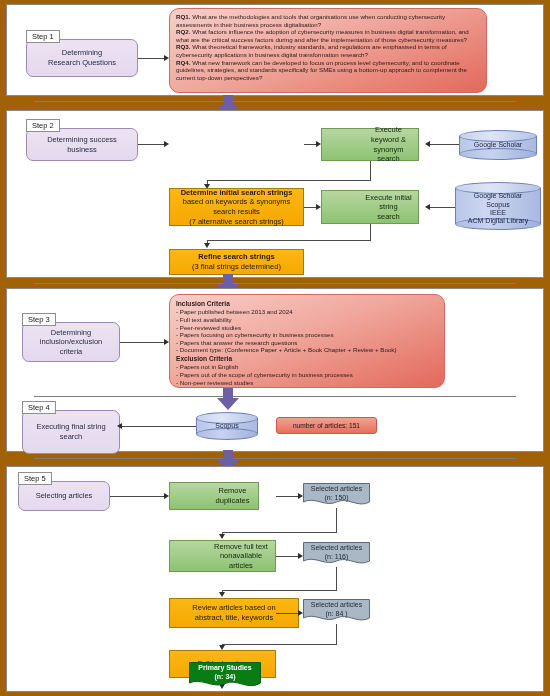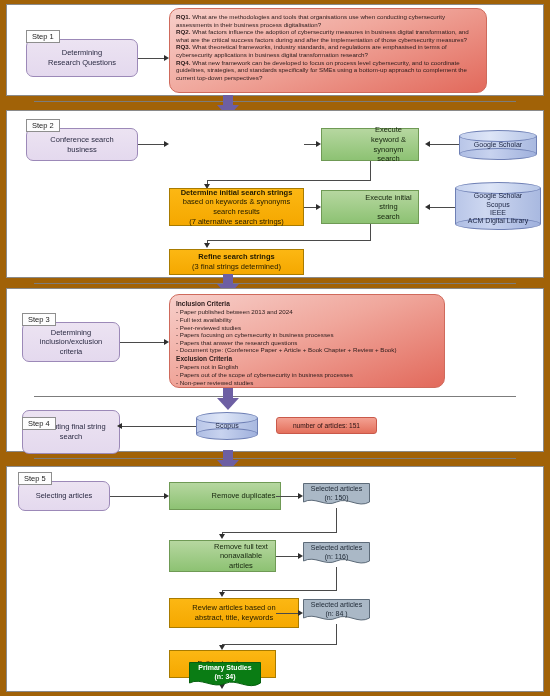--- a/index.html
+++ b/index.html
@@ -159,21 +159,21 @@
   <div class="divider" style="top:101px;"></div>
   <div class="parrow" style="left:217px;top:95px;">
     <div class="stem"></div>
     <div class="head"></div>
   </div>
 
   <div class="panel" id="panel2"></div>
 
   <div class="steptag" style="left:26px;top:119px;">Step 2</div>
   <div class="node lav" style="left:26px;top:128px;width:112px;height:33px;flex-direction:column;">
-    <span>Conference search</span>
+    <span>Determining success</span>
     <span>business</span>
   </div>
   <div class="ln-h" style="left:138px;top:144px;width:28px;"></div>
   <div class="ar r" style="left:164px;top:140.5px;"></div>
 
 
   <div class="ln-h" style="left:304px;top:144px;width:14px;"></div>
   <div class="ar r" style="left:316px;top:140.5px;"></div>
 
   <div class="node grn" style="left:321px;top:128px;width:98px;height:33px;flex-direction:column;">
@@ -265,21 +265,21 @@
     <span class="ln">- Papers out of the scope of cybersecurity in business processes</span>
     <span class="ln">- Non-peer reviewed studies</span>
   </div>
 
   <div class="divider" style="top:396px;"></div>
   <div class="parrow" style="left:217px;top:388px;">
     <div class="stem"></div>
     <div class="head"></div>
   </div>
 
-  <div class="steptag" style="left:22px;top:417px;">Step 4</div>
+  <div class="steptag" style="left:22px;top:401px;">Step 4</div>
   <div class="node lav" style="left:22px;top:410px;width:98px;height:44px;flex-direction:column;">
     <span>Executing final string</span>
     <span>search</span>
   </div>
 
   <div class="ln-h" style="left:122px;top:426px;width:76px;"></div>
   <div class="ar l" style="left:117px;top:422.5px;"></div>
 
   <div class="cyl" style="left:196px;top:412px;width:62px;height:28px;">
     <div class="body"></div>
@@ -298,21 +298,21 @@
 
   <div class="panel" id="panel5"></div>
 
   <div class="steptag" style="left:18px;top:472px;">Step 5</div>
   <div class="node lav" style="left:18px;top:481px;width:92px;height:30px;">
     <span>Selecting articles</span>
   </div>
   <div class="ln-h" style="left:110px;top:496px;width:56px;"></div>
   <div class="ar r" style="left:164px;top:492.5px;"></div>
 
-  <div class="node grn" style="left:169px;top:482px;width:112px;height:28px;flex-direction:column;">
+  <div class="node grn" style="left:169px;top:482px;width:90px;height:28px;flex-direction:column;">
     <span>Remove duplicates</span>
   </div>
   <div class="ln-h" style="left:276px;top:496px;width:24px;"></div>
   <div class="ar r" style="left:298px;top:492.5px;"></div>
 
   <div class="doc slate" style="left:303px;top:483px;width:67px;height:25px;">
     <svg class="shape" viewBox="0 0 67 25" preserveAspectRatio="none">
       <path d="M0.5 0.5 H66.5 V19 C55 25.5 45 13.5 33.5 19 C22 24.5 12 13 0.5 19 Z" fill="#aab8c6" stroke="#5d6b79" stroke-width="1"></path>
     </svg>
     <div class="lbl">

